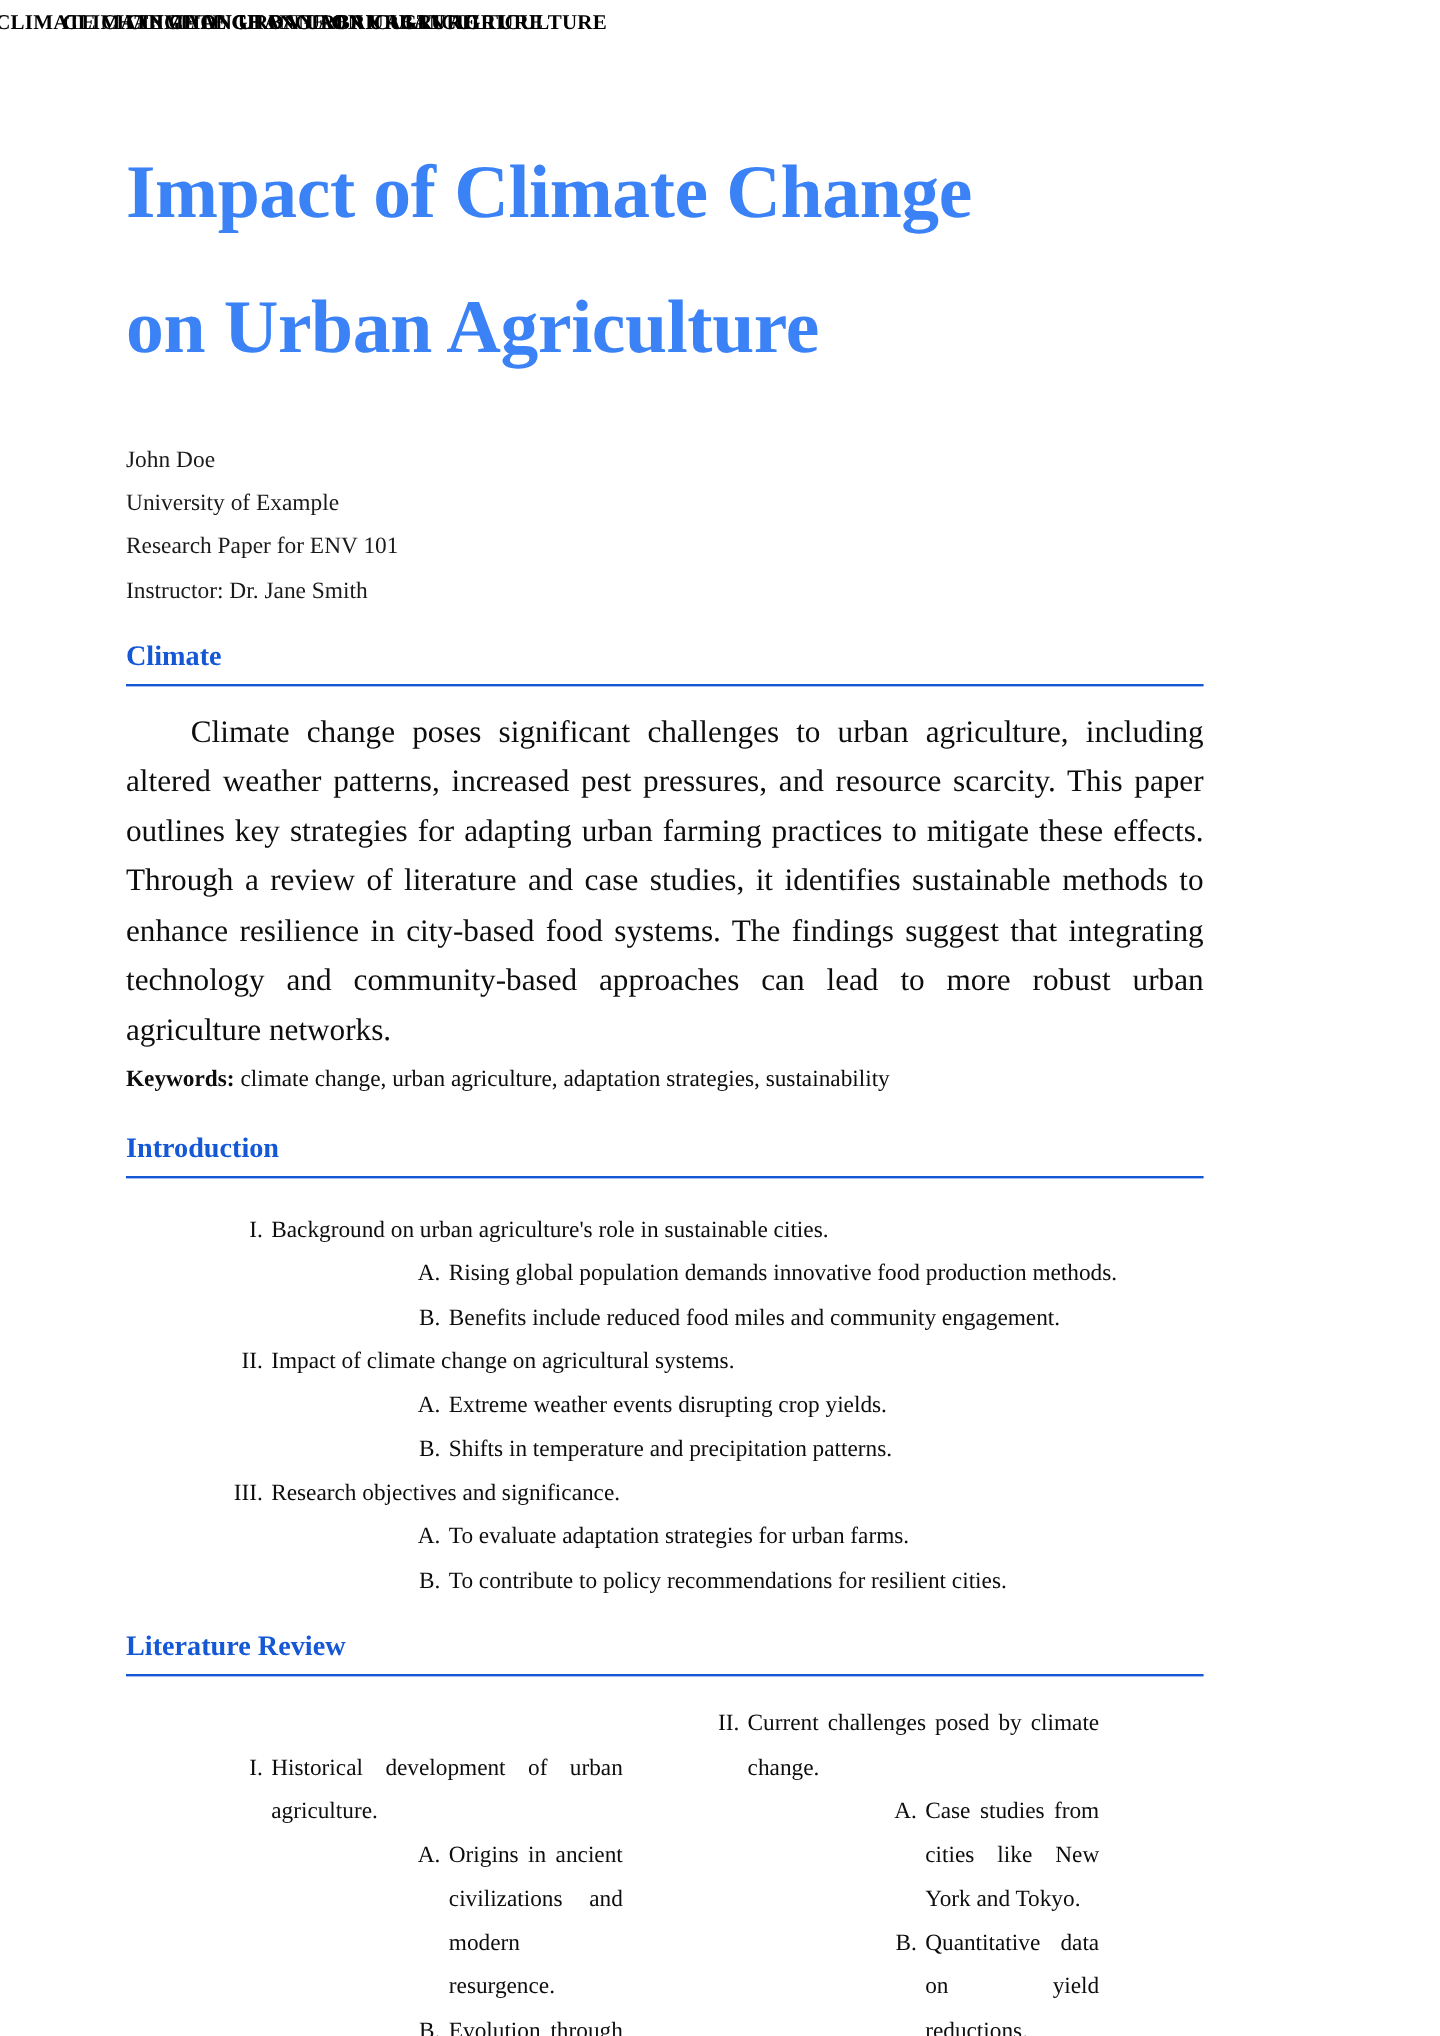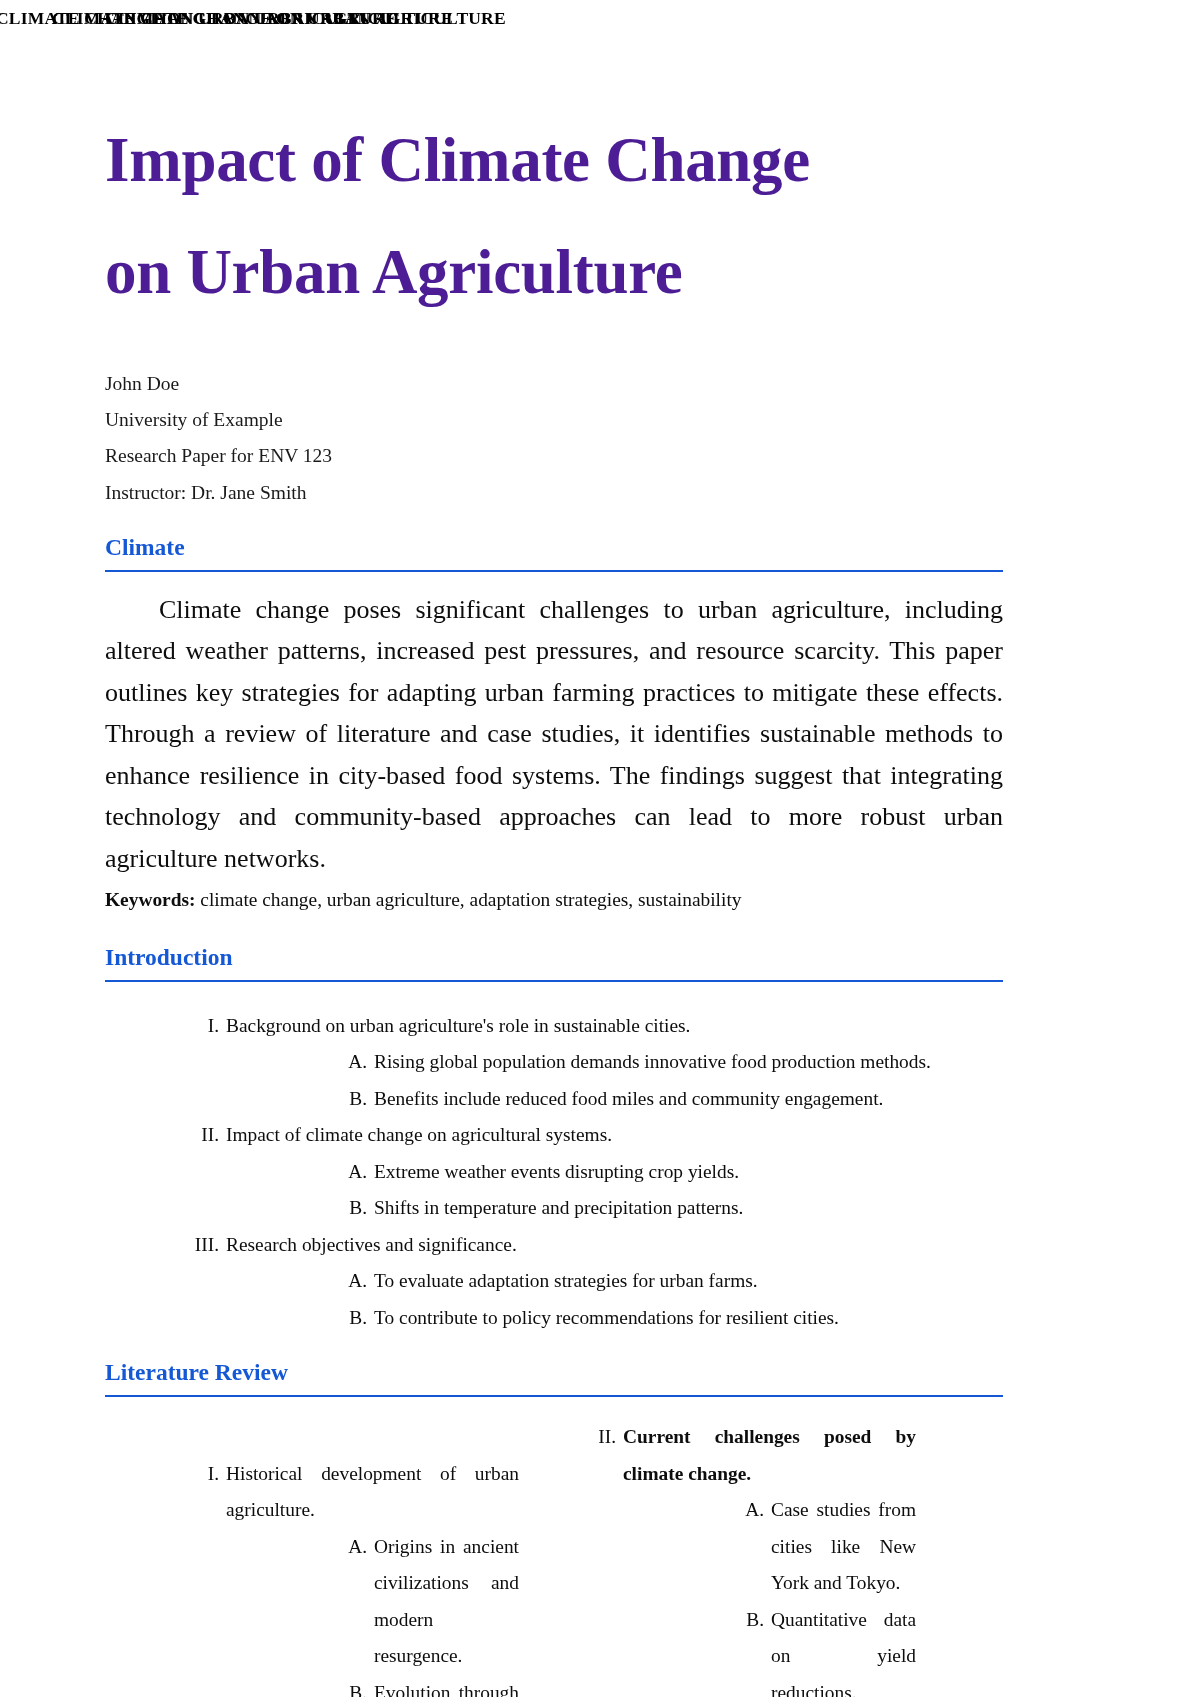--- a/index.html
+++ b/index.html
@@ -47,21 +47,21 @@
   
   .content {
     position: absolute;
     left: 105px;
     top: 0;
     width: 898px;
   }
 
   
   .doc-title {
-    color: #4c1d95;
+    color: #3b82f6;
     font-weight: bold;
     font-size: 63px;
     line-height: 112px;
     margin: 0;
     padding-top: 104px;
     letter-spacing: -0.3px;
   }
   .doc-title .tline { display: block; }
 
   
@@ -155,21 +155,21 @@
     text-align: justify;
     text-justify: inter-word;
   }
 
   .col .lvl1 { padding-left: 80px; }
   .col .lvl1 .ctext { width: 300px; }
   .col .lvl2 { padding-left: 228px; }
   .col .lvl2 .ctext { width: 152px; }
 
   .col.right .lvl1 { padding-left: 28px; }
-  .col.right .lvl1 .ctext { width: 300px; font-weight: bold; }
+  .col.right .lvl1 .ctext { width: 300px; }
   .col.right .lvl2 { padding-left: 176px; }
   .col.right .lvl2 .ctext { width: 152px; }
 
   .col .spacer-line { height: 36.5px; }
 </style>
 </head>
 <body>
 
 <div class="page">
 
@@ -182,21 +182,21 @@
   <div class="content">
 
     <h1 class="doc-title">
       <span class="tline">Impact of Climate Change</span>
       <span class="tline">on Urban Agriculture</span>
     </h1>
 
     <div class="authorblock">
       <div class="aline">John Doe</div>
       <div class="aline">University of Example</div>
-      <div class="aline">Research Paper for ENV 123</div>
+      <div class="aline">Research Paper for ENV 101</div>
       <div class="aline">Instructor: Dr. Jane Smith</div>
     </div>
 
     <h2 class="section-head">Climate</h2>
     <hr class="section-rule">
     <p class="abstract-body">Climate change poses significant challenges to urban agriculture, including altered weather patterns, increased pest pressures, and resource scarcity. This paper outlines key strategies for adapting urban farming practices to mitigate these effects. Through a review of literature and case studies, it identifies sustainable methods to enhance resilience in city-based food systems. The findings suggest that integrating technology and community-based approaches can lead to more robust urban agriculture networks.</p>
     <p class="keywords">
       <b>Keywords:</b><span> climate change, urban agriculture, adaptation strategies, sustainability</span>
     </p>
 

